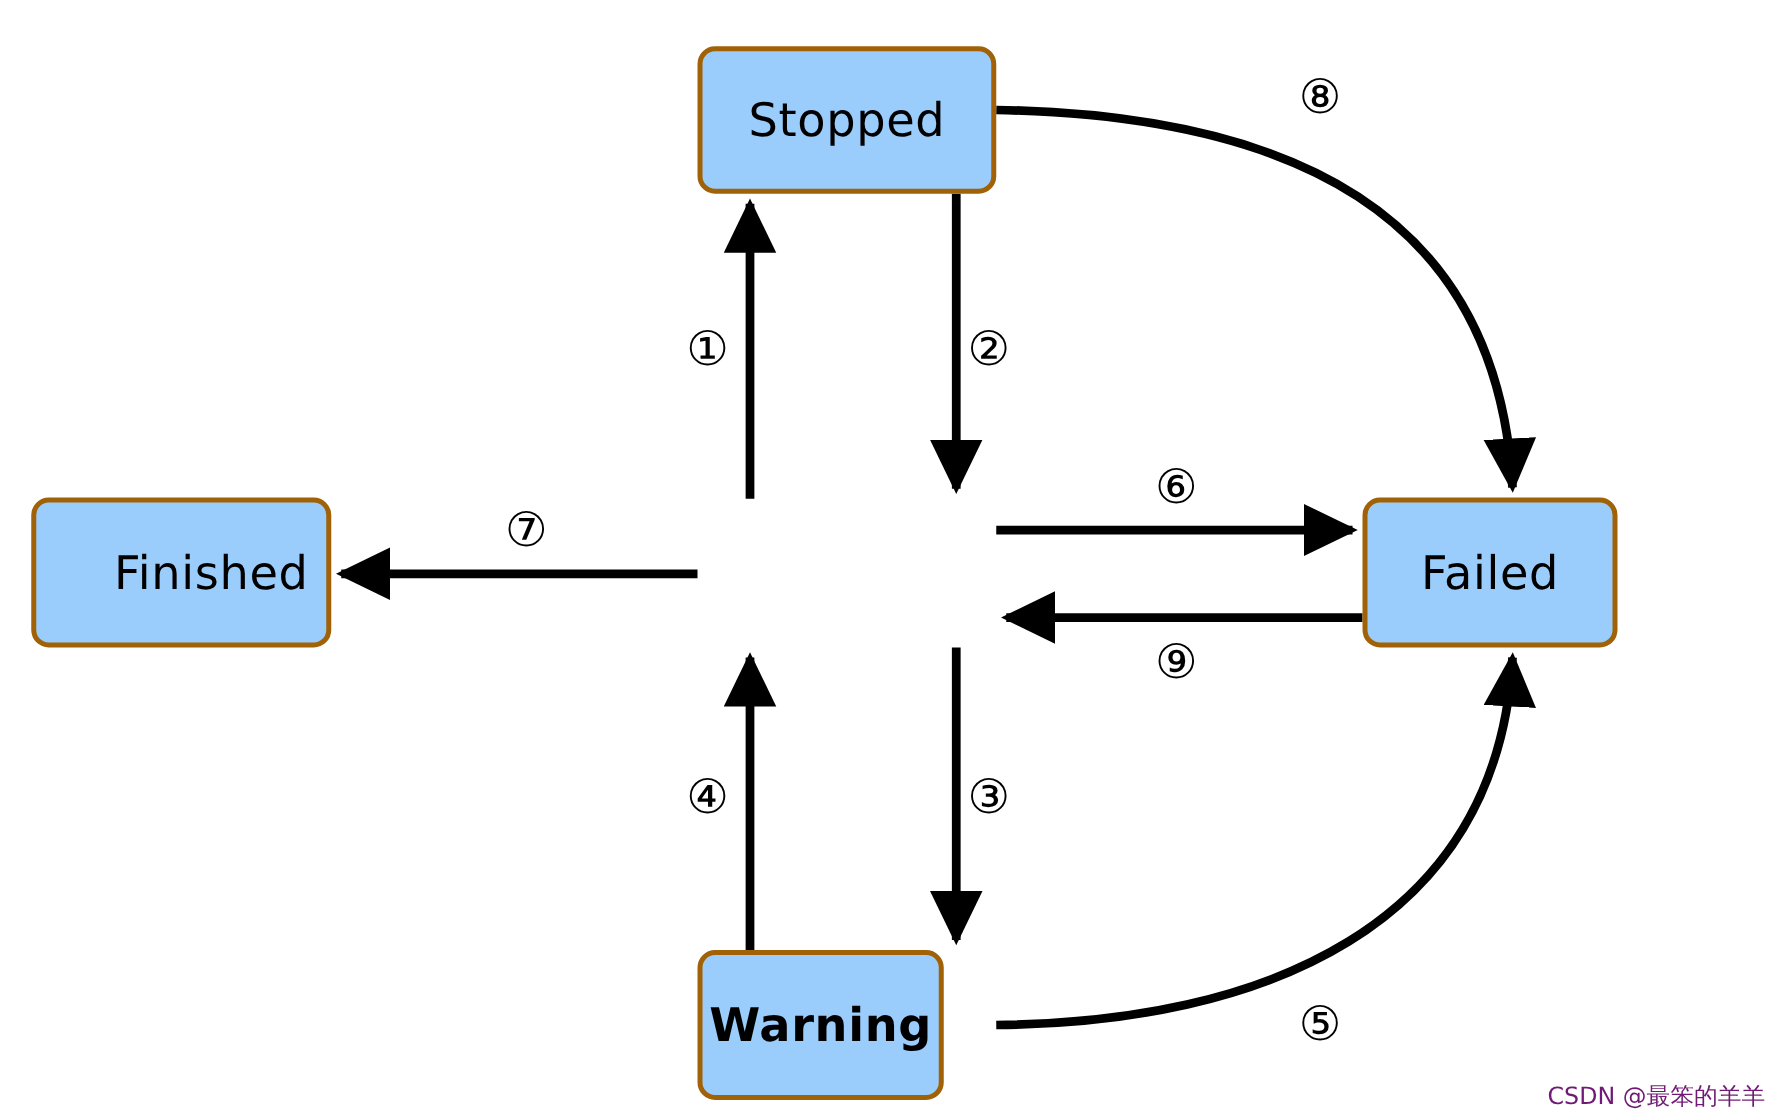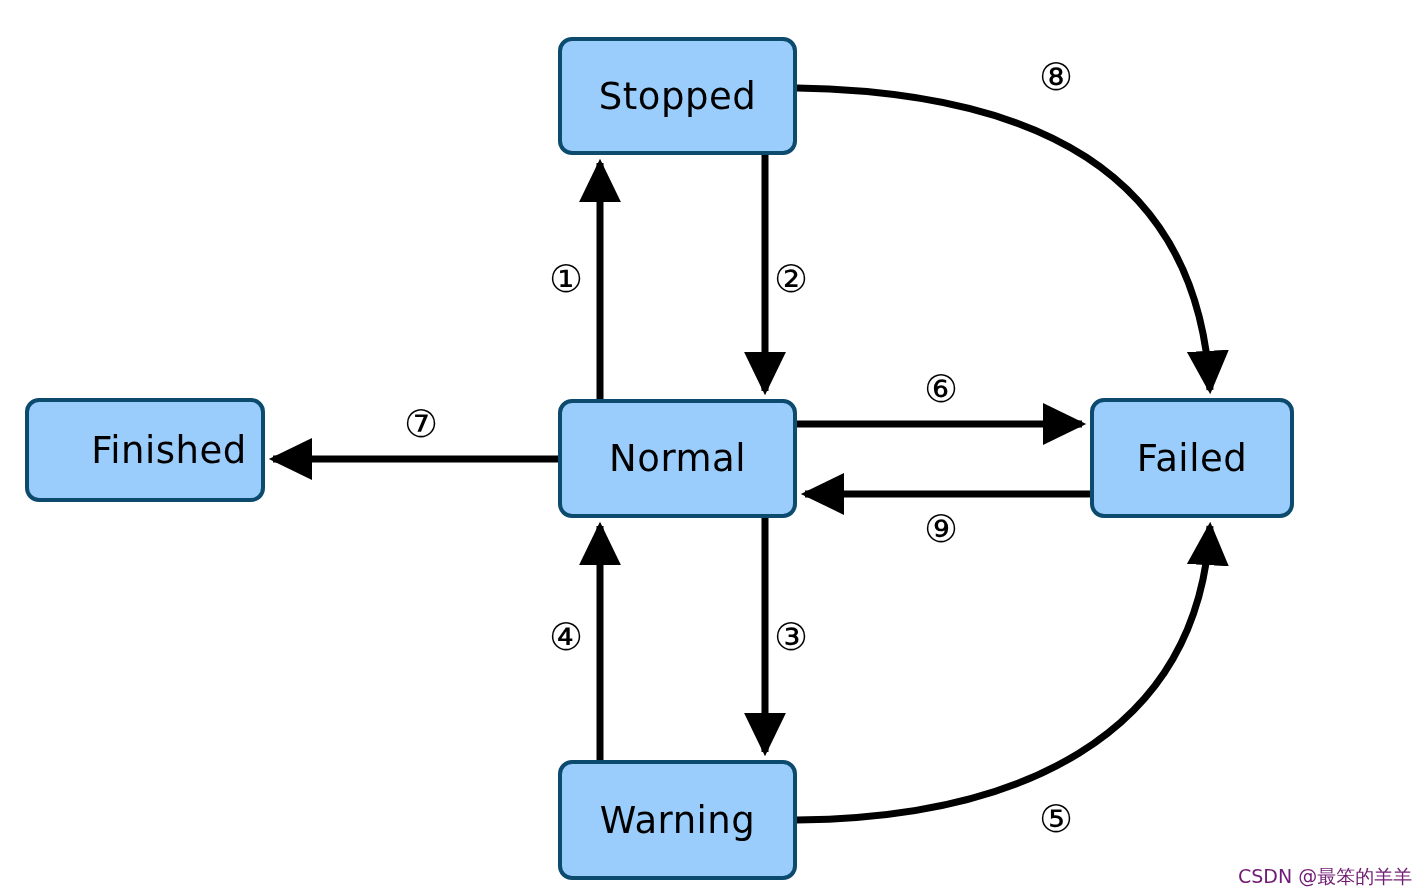--- a/index.html
+++ b/index.html
@@ -21,21 +21,21 @@
     position: absolute;
     left: 0;
     top: 0;
     width: 1422px;
     height: 894px;
   }
   .node {
     position: absolute;
     box-sizing: border-box;
     background: #9acdfb;
-    border: 4px solid #0c4a6e;
+    border: 4px solid #a16207;
     border-radius: 14px;
     display: flex;
     align-items: center;
     justify-content: center;
   }
   .node-label {
     font-family: "DejaVu Sans", sans-serif;
     font-size: 37px;
     color: #000000;
     letter-spacing: 0.5px;
@@ -89,29 +89,26 @@
 
     <line x1="558" y1="459" x2="273" y2="459" stroke="#000000" stroke-width="7" marker-end="url(#arrowhead)"></line>
 
     <path d="M 797,88 C 1030,92 1198,168 1210,390" fill="none" stroke="#000000" stroke-width="7" marker-end="url(#arrowhead)"></path>
   </svg>
 
   <div class="node" style="left:558px; top:37px; width:239px; height:118px;">
     <span class="node-label">Stopped</span>
   </div>
 
-  <div class="node" style="left:558px; top:399px; width:239px; height:119px;">
-    <span class="node-label">Normal</span>
-  </div>
 
-  <div class="node" style="left:558px; top:760px; width:239px; height:120px;">
+  <div class="node" style="left:558px; top:760px; width:197px; height:120px;font-weight:bold;">
     <span class="node-label">Warning</span>
   </div>
 
-  <div class="node" style="left:25px; top:398px; width:240px; height:104px;padding-left:48px;">
+  <div class="node" style="left:25px; top:398px; width:240px; height:120px;padding-left:48px;">
     <span class="node-label">Finished</span>
   </div>
 
   <div class="node" style="left:1090px; top:398px; width:204px; height:120px;">
     <span class="node-label">Failed</span>
   </div>
 
   <span class="edge-label" style="left:566px; top:279px;">①</span>
   <span class="edge-label" style="left:791px; top:279px;">②</span>
   <span class="edge-label" style="left:791px; top:637px;">③</span>

